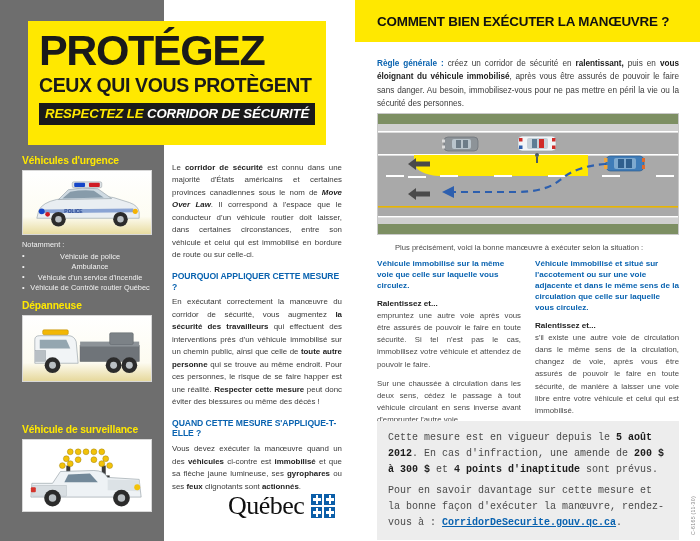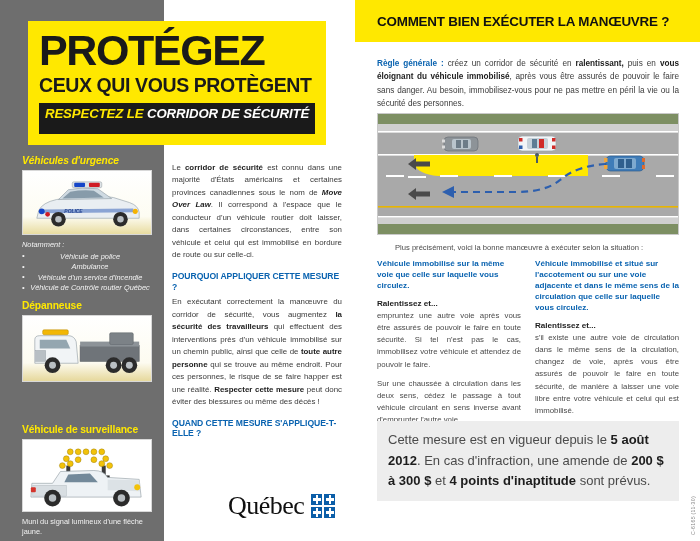--- a/index.html
+++ b/index.html
@@ -23,21 +23,21 @@
     font-size:43px; font-weight:bold; letter-spacing:-1.4px; line-height:0.96;
     color:#1a1a1a; font-family:"Liberation Sans", sans-serif;
   }
   .h-sub {
     font-size:19.5px; font-weight:bold; letter-spacing:-0.4px; line-height:1.0;
     color:#1a1a1a; margin-top:5px;
   }
   .h-strip {
     margin-top:7px; background:#1a1a1a; color:#ffe800;
     font-size:13.2px; font-style:italic; font-weight:bold;
-    padding:3px 6px 13px 6px; letter-spacing:-0.1px; display:inline-block;
+    padding:3px 6px 4px 6px; letter-spacing:-0.1px; display:inline-block;
     white-space:nowrap;
   }
   .h-strip .hl-em { color:#ffffff; }
 
   
   .side { position:absolute; left:22px; width:130px; }
   .side-title {
     color:#ffe800; font-size:10.3px; font-weight:bold; margin-bottom:4px;
     letter-spacing:-0.15px;
   }
@@ -91,21 +91,21 @@
 
   .cols { position:absolute; left:22px; top:258px; width:302px; display:flex; gap:14px; }
   .col { width:144px; }
   .col .ch { color:#0a63b0; font-size:8.1px; font-weight:bold; line-height:1.36; margin-bottom:8px; }
   .col .sh { color:#1d1d1d; font-size:8.1px; font-weight:bold; margin-bottom:2px; }
   .col p { font-size:7.8px; line-height:1.56; color:#4a4a4a; text-align:justify; margin-bottom:7px; }
 
   .graybox {
     position:absolute; left:22px; top:421px; width:302px; background:#ededed; padding:9px 11px;
   }
-  .graybox p { font-size:13px; line-height:1.58; color:#4a4a4a; margin-bottom:6px; }
+  .graybox p { font-size:10px; line-height:1.58; color:#4a4a4a; margin-bottom:6px;font-family:Liberation Mono, monospace; }
   .graybox p:last-child { margin-bottom:0; }
   .graybox b { color:#1d1d1d; }
   .graybox .link { color:#0a63b0; font-weight:bold; }
 
   .vcode {
     position:absolute; right:4px; bottom:6px;
     writing-mode:vertical-rl; transform:rotate(180deg);
     font-size:5.2px; color:#8a8a8a; letter-spacing:0.3px;
   }
 </style>
@@ -116,21 +116,21 @@
 
   <div class="left-panel">
     <div class="gray-band"></div>
 
     <div class="headline-box">
       <div class="h-main">PROTÉGEZ</div>
       <div class="h-sub">CEUX QUI VOUS PROTÈGENT</div>
       <div class="h-strip"><span>RESPECTEZ LE </span><span class="hl-em">CORRIDOR DE SÉCURITÉ</span></div>
     </div>
 
-    <div class="side" style="top:155px;font-style:italic;">
+    <div class="side" style="top:155px;">
       <div class="side-title">Véhicules d'urgence</div>
       <svg class="photo" viewBox="0 0 130 64">
         <defs>
           <linearGradient id="pgrad" x1="0" y1="0" x2="0" y2="1">
             <stop offset="0" stop-color="#ffffff"></stop>
               <stop offset="0.72" stop-color="#fdfcf2"></stop>
               <stop offset="1" stop-color="#e8dca0"></stop>
           </linearGradient>
         </defs>
         <rect width="130" height="64" fill="url(#pgrad)"></rect>
@@ -227,28 +227,28 @@
         <path d="M42 43 L46 35 L68 34 L76 43 Z" fill="#5d7789" opacity="0.85"></path>
         <rect x="10" y="46" width="34" height="11" fill="#d8dee2" stroke="#a8b0b6" stroke-width="0.4"></rect>
         <path d="M86 40 L118 41 L119 52 L86 51 Z" fill="#dce2e6"></path>
         <rect x="8" y="48" width="5" height="5" rx="1" fill="#d4342c"></rect>
         <circle cx="116" cy="48" r="3" fill="#f2c20a"></circle>
         <circle cx="30" cy="59" r="8.5" fill="#2b2b2b"></circle>
           <circle cx="30" cy="59" r="3.8" fill="#b9bfc3"></circle>
         <circle cx="100" cy="59" r="8.5" fill="#2b2b2b"></circle>
           <circle cx="100" cy="59" r="3.8" fill="#b9bfc3"></circle>
       </svg>
-      <div class="side-cap">Muni du signal lumineux d'une flèche jaune.</div>
     </div>
 
     <div class="body-col">
       <p class="bp">Le <b>corridor de sécurité</b> est connu dans une majorité d'États américains et certaines provinces canadiennes sous le nom de <i>Move Over Law</i>. Il correspond à l'espace que le conducteur d'un véhicule routier doit laisser, dans certaines circonstances, entre son véhicule et celui qui est immobilisé en bordure de route ou sur celle-ci.</p>
       <div class="bh">POURQUOI APPLIQUER CETTE MESURE ?</div>
       <p class="bp">En exécutant correctement la manœuvre du corridor de sécurité, vous augmentez <b>la sécurité des travailleurs</b> qui effectuent des interventions près d'un véhicule immobilisé sur un chemin public, ainsi que celle de <b>toute autre personne</b> qui se trouve au même endroit. Pour ces personnes, le risque de se faire happer est une réalité. <b>Respecter cette mesure</b> peut donc éviter des blessures ou même des décès !</p>
       <div class="bh">QUAND CETTE MESURE S'APPLIQUE-T-ELLE ?</div>
+      <p class="bp">Vous devez exécuter la manœuvre quand un des <b>véhicules</b> ci-contre est <b>immobilisé</b> et que sa flèche jaune lumineuse, ses <b>gyrophares</b> ou ses <b>feux</b> clignotants sont <b>actionnés</b>.</p>
     </div>
 
     <div class="logo-left qlogo">
       <span class="qtext">Québec</span>
       <span class="qflag">
           <span></span>
           <span></span>
           <span></span>
           <span></span>
         </span>
@@ -353,17 +353,18 @@
       <div class="col">
         <div class="ch">Véhicule immobilisé et situé sur l'accotement ou sur une voie adjacente et dans le même sens de la circulation que celle sur laquelle vous circulez.</div>
         <div class="sh">Ralentissez et...</div>
         <p>s'il existe une autre voie de circulation dans le même sens de la circulation, changez de voie, après vous être assurés de pouvoir le faire en toute sécurité, de manière à laisser une voie libre entre votre véhicule et celui qui est immobilisé.</p>
         <p>Si le changement de voie est impossible, éloignez-vous le plus possible du véhicule immobilisé tout en demeurant dans la voie sur laquelle vous circulez.</p>
       </div>
     </div>
 
     <div class="graybox">
       <p>Cette mesure est en vigueur depuis le <b>5 août 2012</b>. En cas d'infraction, une amende de <b>200 $ à 300 $</b> et <b>4 points d'inaptitude</b> sont prévus.</p>
+      <p><span>Pour en savoir davantage sur cette mesure et la bonne façon d'exécuter la manœuvre, rendez-vous à : </span><a class="link" href="#">CorridorDeSecurite.gouv.qc.ca</a><span>.</span></p>
     </div>
 
     <div class="vcode">C-6165 (11-30)</div>
   </div>
 </div>
 
 </body></html>

